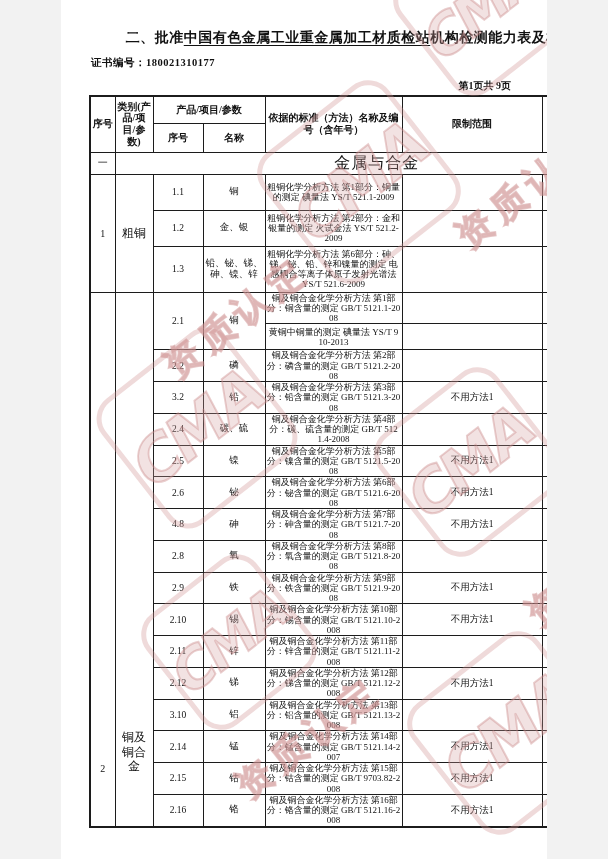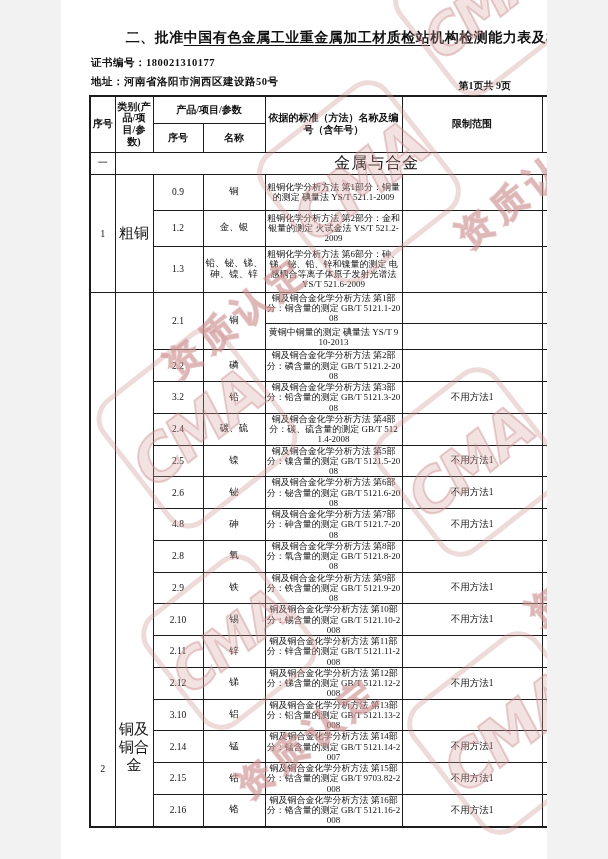--- a/index.html
+++ b/index.html
@@ -22,21 +22,21 @@
   }
   .cap th,.cap td{
     border:1.5px solid #1c1c1c;padding:0 1px;vertical-align:middle;
     text-align:center;font-weight:normal;overflow:hidden;word-break:break-all;
   }
   .cap th{font-size:10px;line-height:1.18;font-weight:bold;}
   tr.h1{height:27px;} tr.h2{height:29px;}
   tr.sec{height:22px;}
   .c-section{font-size:16px;letter-spacing:1px;}
   .c-seq{font-size:10px;}
-  .c-cat{font-size:15px;line-height:1.2;padding:0 2px;}
+  .c-cat{font-size:12px;line-height:1.2;padding:0 2px;}
   .c-no{font-size:9.5px;font-family:"Liberation Serif",serif;}
   .c-name{font-size:9.5px;line-height:1.2;padding:0 2px;}
   .c-std{font-size:9px;line-height:1.14;padding:0 2px;}
   .c-lim{font-size:9.5px;}
   .c-note{font-size:9.5px;}
   tr.r36{height:36px;} tr.r46{height:46px;} tr.r30{height:30px;} tr.r26{height:26px;}
   td.low{vertical-align:bottom;padding-bottom:52px;margin-top:40px;}
   
   .wm-layer{position:absolute;inset:0;pointer-events:none;z-index:5;}
   .wm{position:absolute;display:flex;align-items:center;justify-content:center;}
@@ -54,21 +54,20 @@
 </style>
 </head>
 <body>
 
 <div class="page">
 
   <div class="title"><span>二、批准</span><span class="ul">中国有色金属工业重金属加工材质检站</span><span>机构检测能力表及检测范围</span></div>
 
   <div class="meta-line cert"><span>证书编号：</span><span>180021310177</span></div>
 
-  <div class="meta-line addr"><span>地址：</span><span>河南省洛阳市涧西区建设路50号</span></div>
 
   <div class="pageno">第1页共 9页</div>
 
   <table class="cap">
     <colgroup>
       <col style="width:25px">
         <col style="width:38px">
         <col style="width:50px">
       <col style="width:62px">
         <col style="width:137px">
@@ -88,21 +87,21 @@
         <th>序号</th>
         <th>名称</th>
       </tr>
       <tr class="sec">
         <td class="c-seq">一</td>
         <td colspan="6" class="c-section">金属与合金</td>
       </tr>
     <tr class="r36">
           <td class="c-seq" rowspan="3">1</td>
           <td class="c-cat" rowspan="3">粗铜</td>
-          <td class="c-no" rowspan="1">0.9</td>
+          <td class="c-no" rowspan="1">1.1</td>
           <td class="c-name" rowspan="1">铜</td>
           <td class="c-std">粗铜化学分析方法 第1部分：铜量的测定 碘量法 YS/T 521.1-2009</td>
           <td class="c-lim"></td>
           <td class="c-note"></td>
         </tr>
         <tr class="r36">
           <td class="c-no" rowspan="1">1.2</td>
           <td class="c-name" rowspan="1">金、银</td>
           <td class="c-std">粗铜化学分析方法 第2部分：金和银量的测定 火试金法 YS/T 521.2-2009</td>
           <td class="c-lim"></td>

